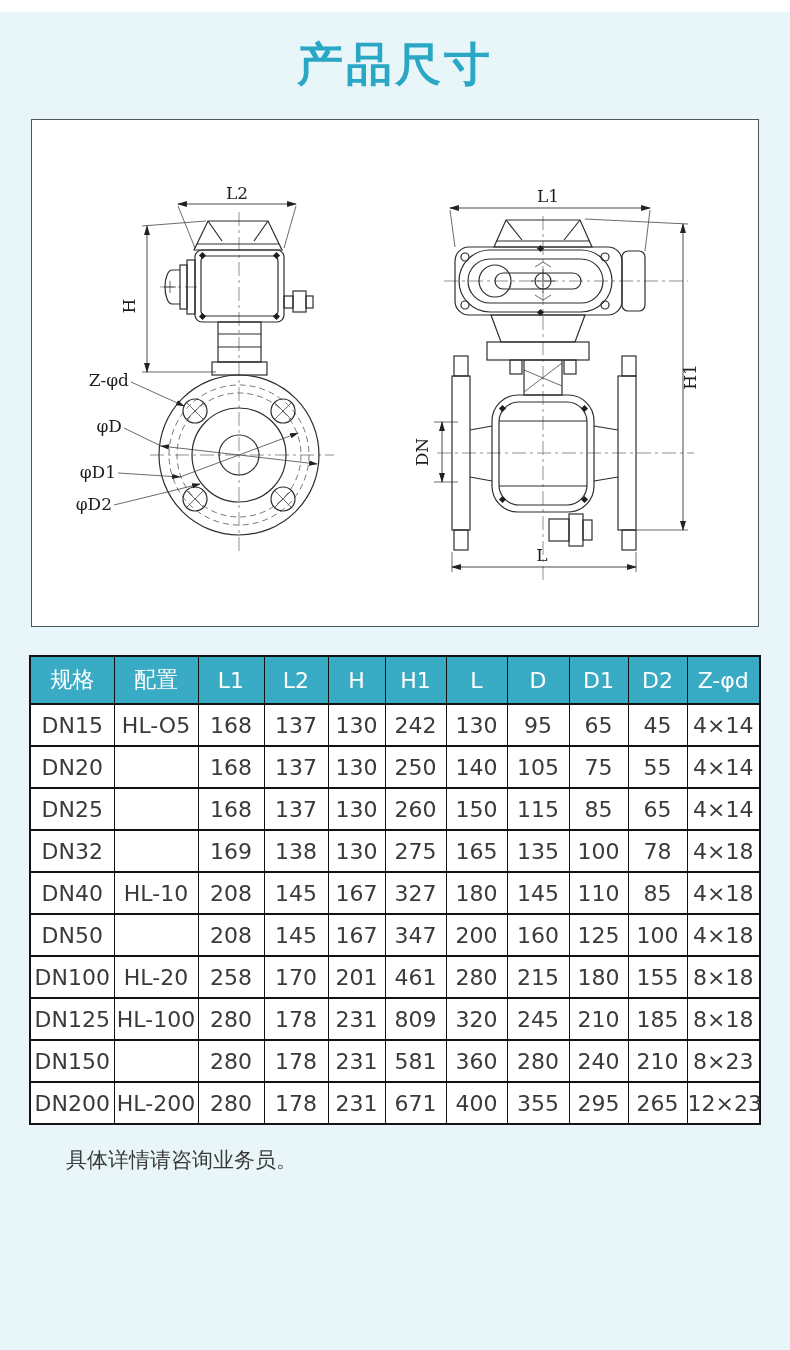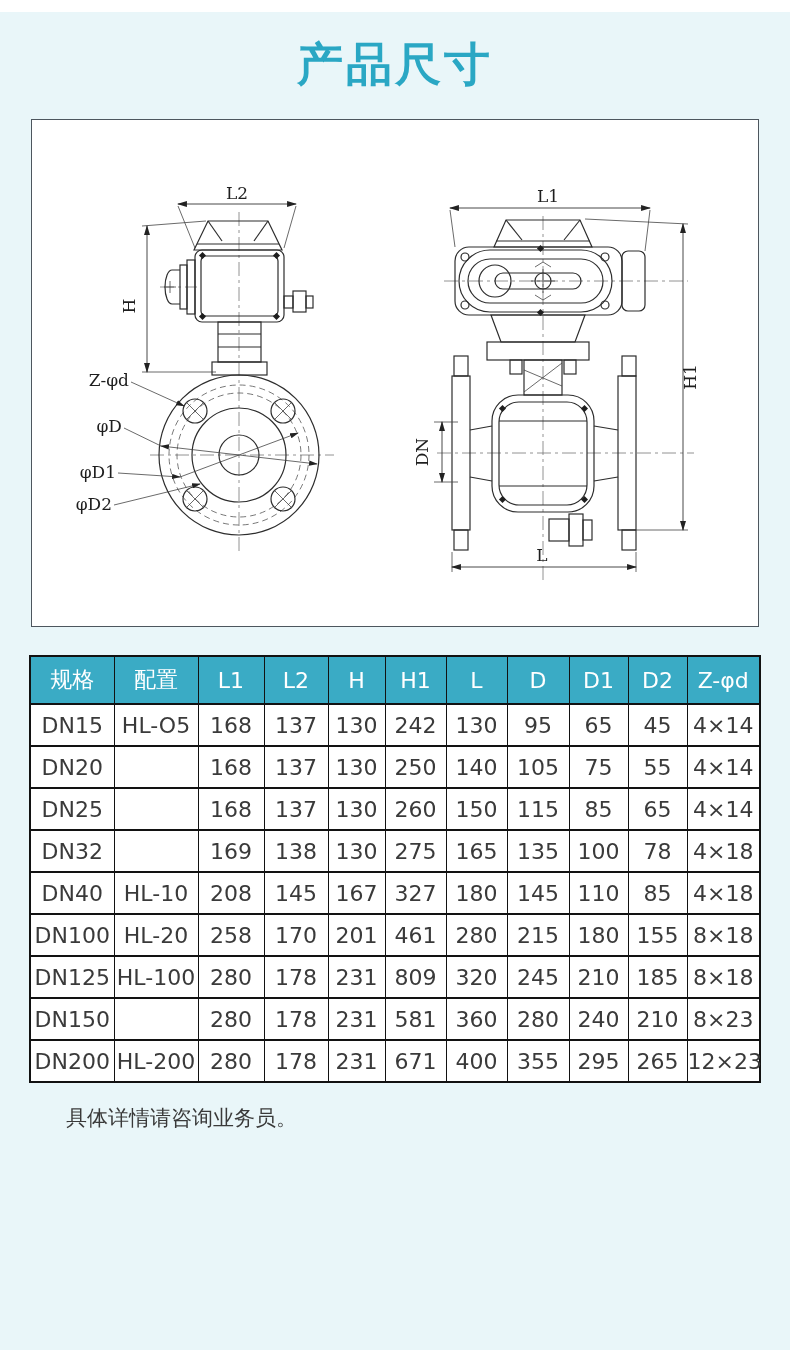--- a/index.html
+++ b/index.html
@@ -314,20 +314,33 @@
         <td>145</td>
         <td>167</td>
         <td>327</td>
         <td>180</td>
         <td>145</td>
         <td>110</td>
         <td>85</td>
         <td>4×18</td>
       </tr>
       <tr>
+        <td>DN50</td>
+        <td></td>
+        <td>208</td>
+        <td>145</td>
+        <td>167</td>
+        <td>347</td>
+        <td>200</td>
+        <td>160</td>
+        <td>125</td>
+        <td>100</td>
+        <td>4×18</td>
+      </tr>
+      <tr>
         <td>DN100</td>
         <td>HL-20</td>
         <td>258</td>
         <td>170</td>
         <td>201</td>
         <td>461</td>
         <td>280</td>
         <td>215</td>
         <td>180</td>
         <td>155</td>

